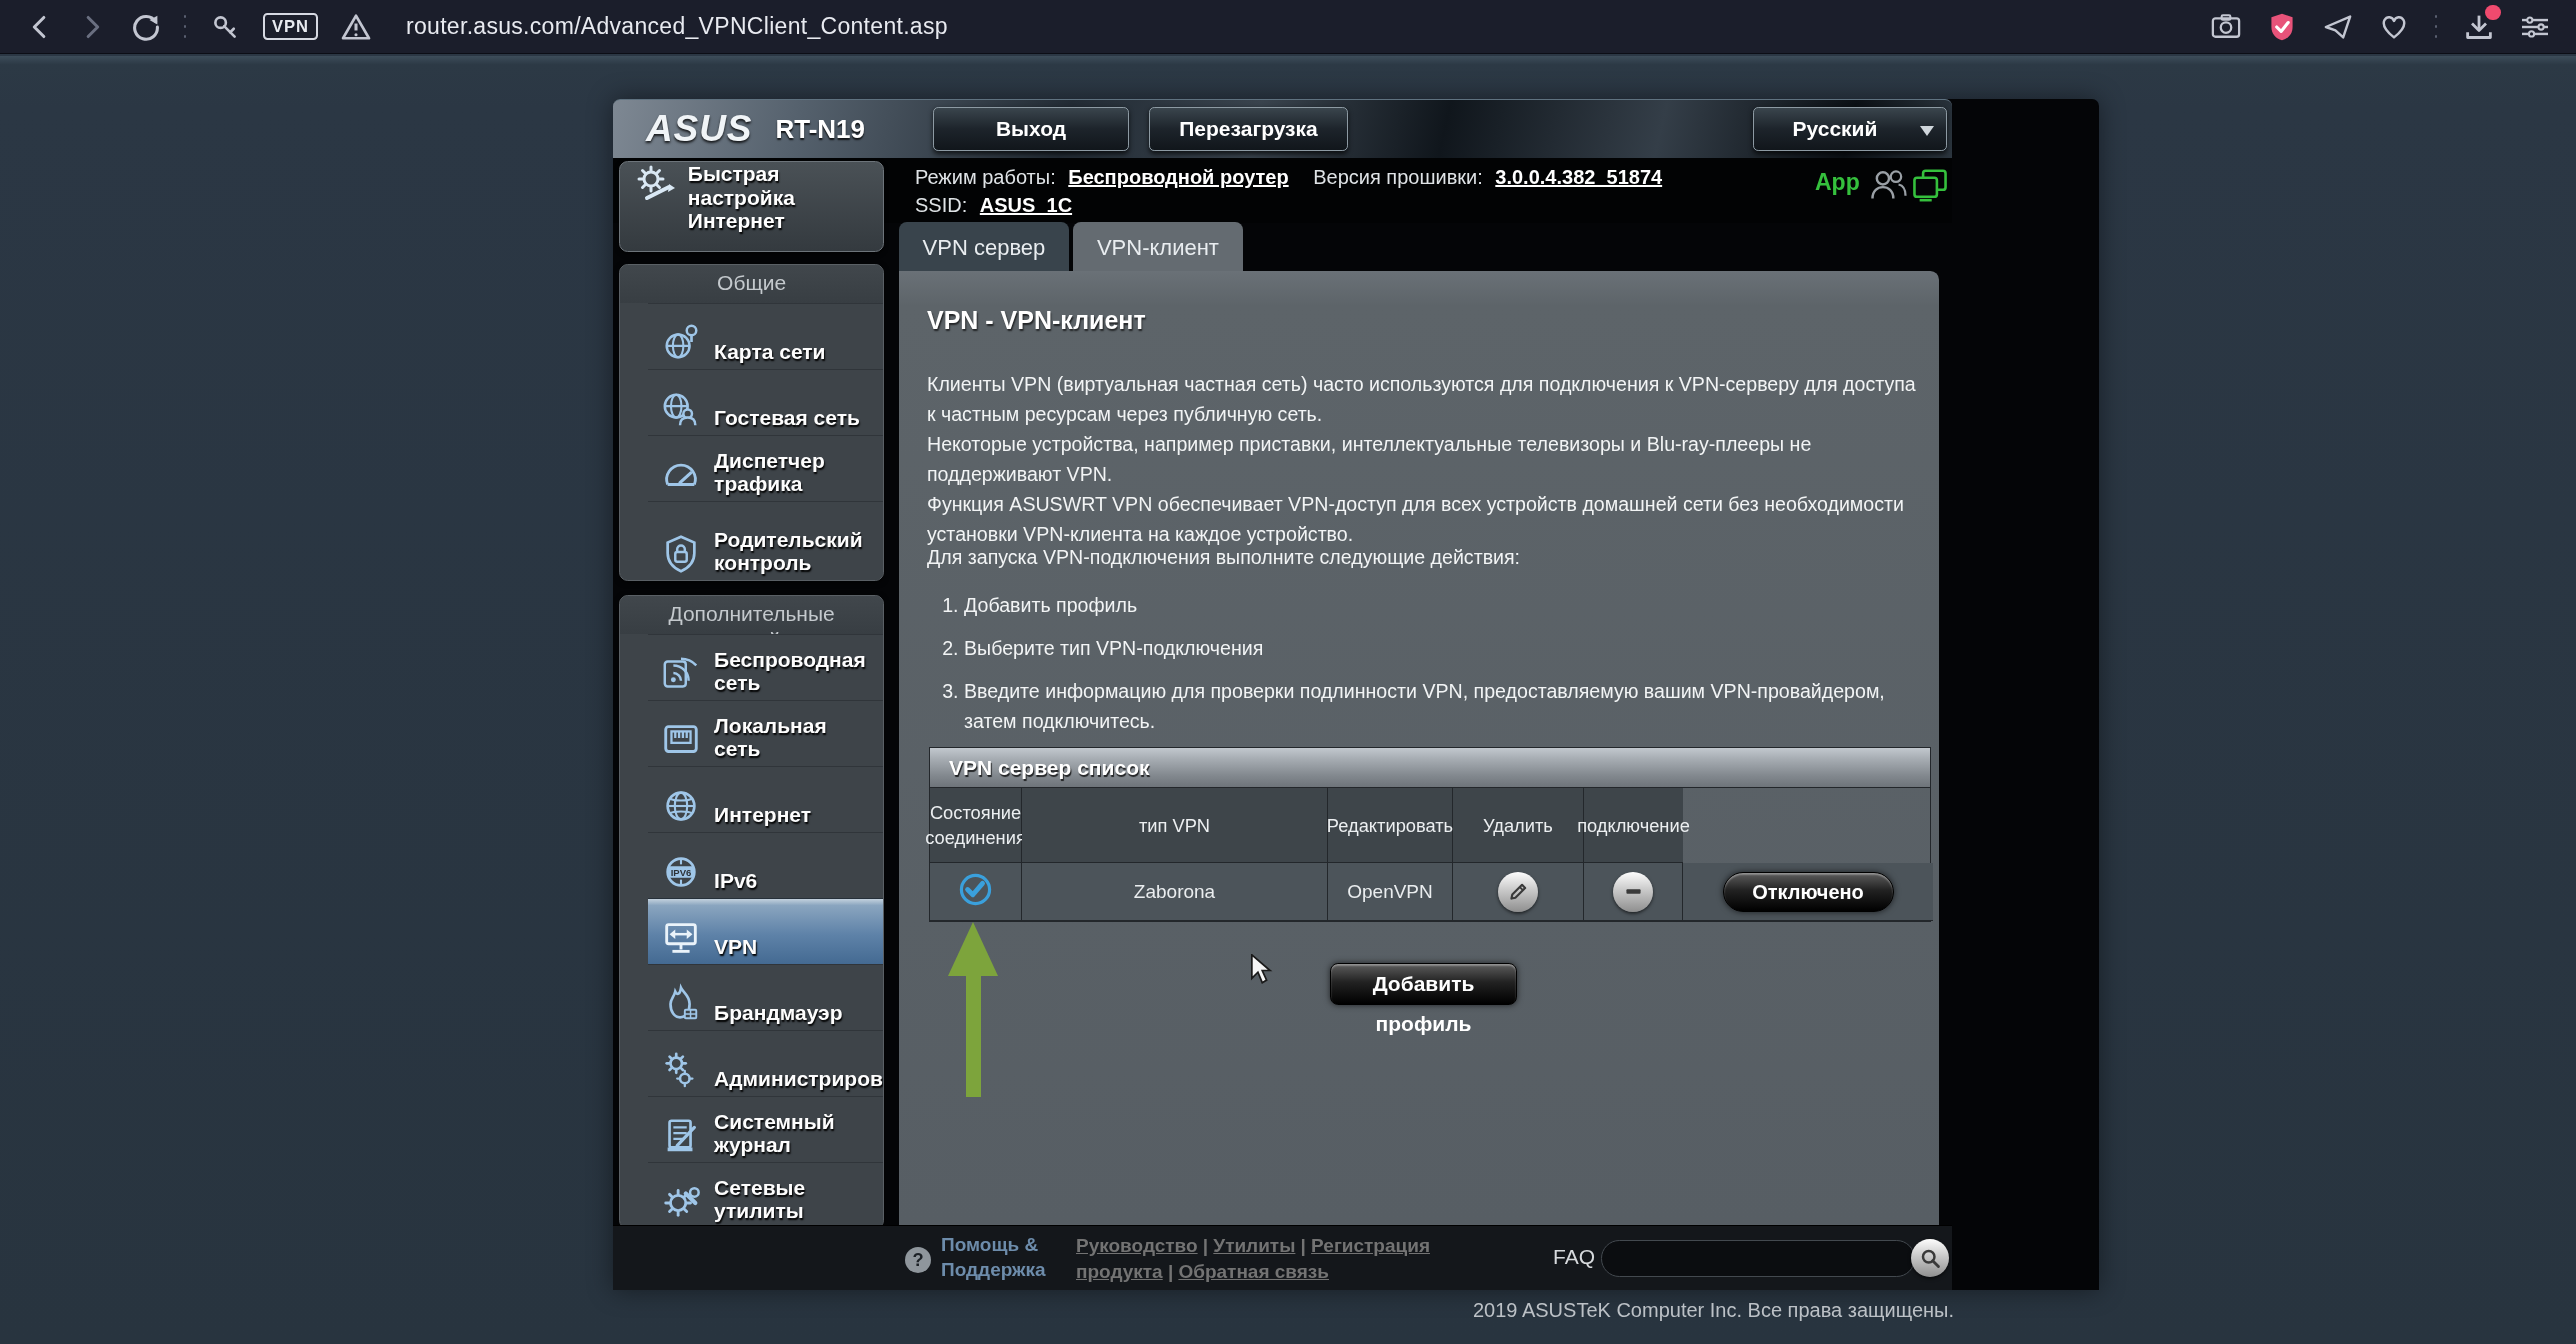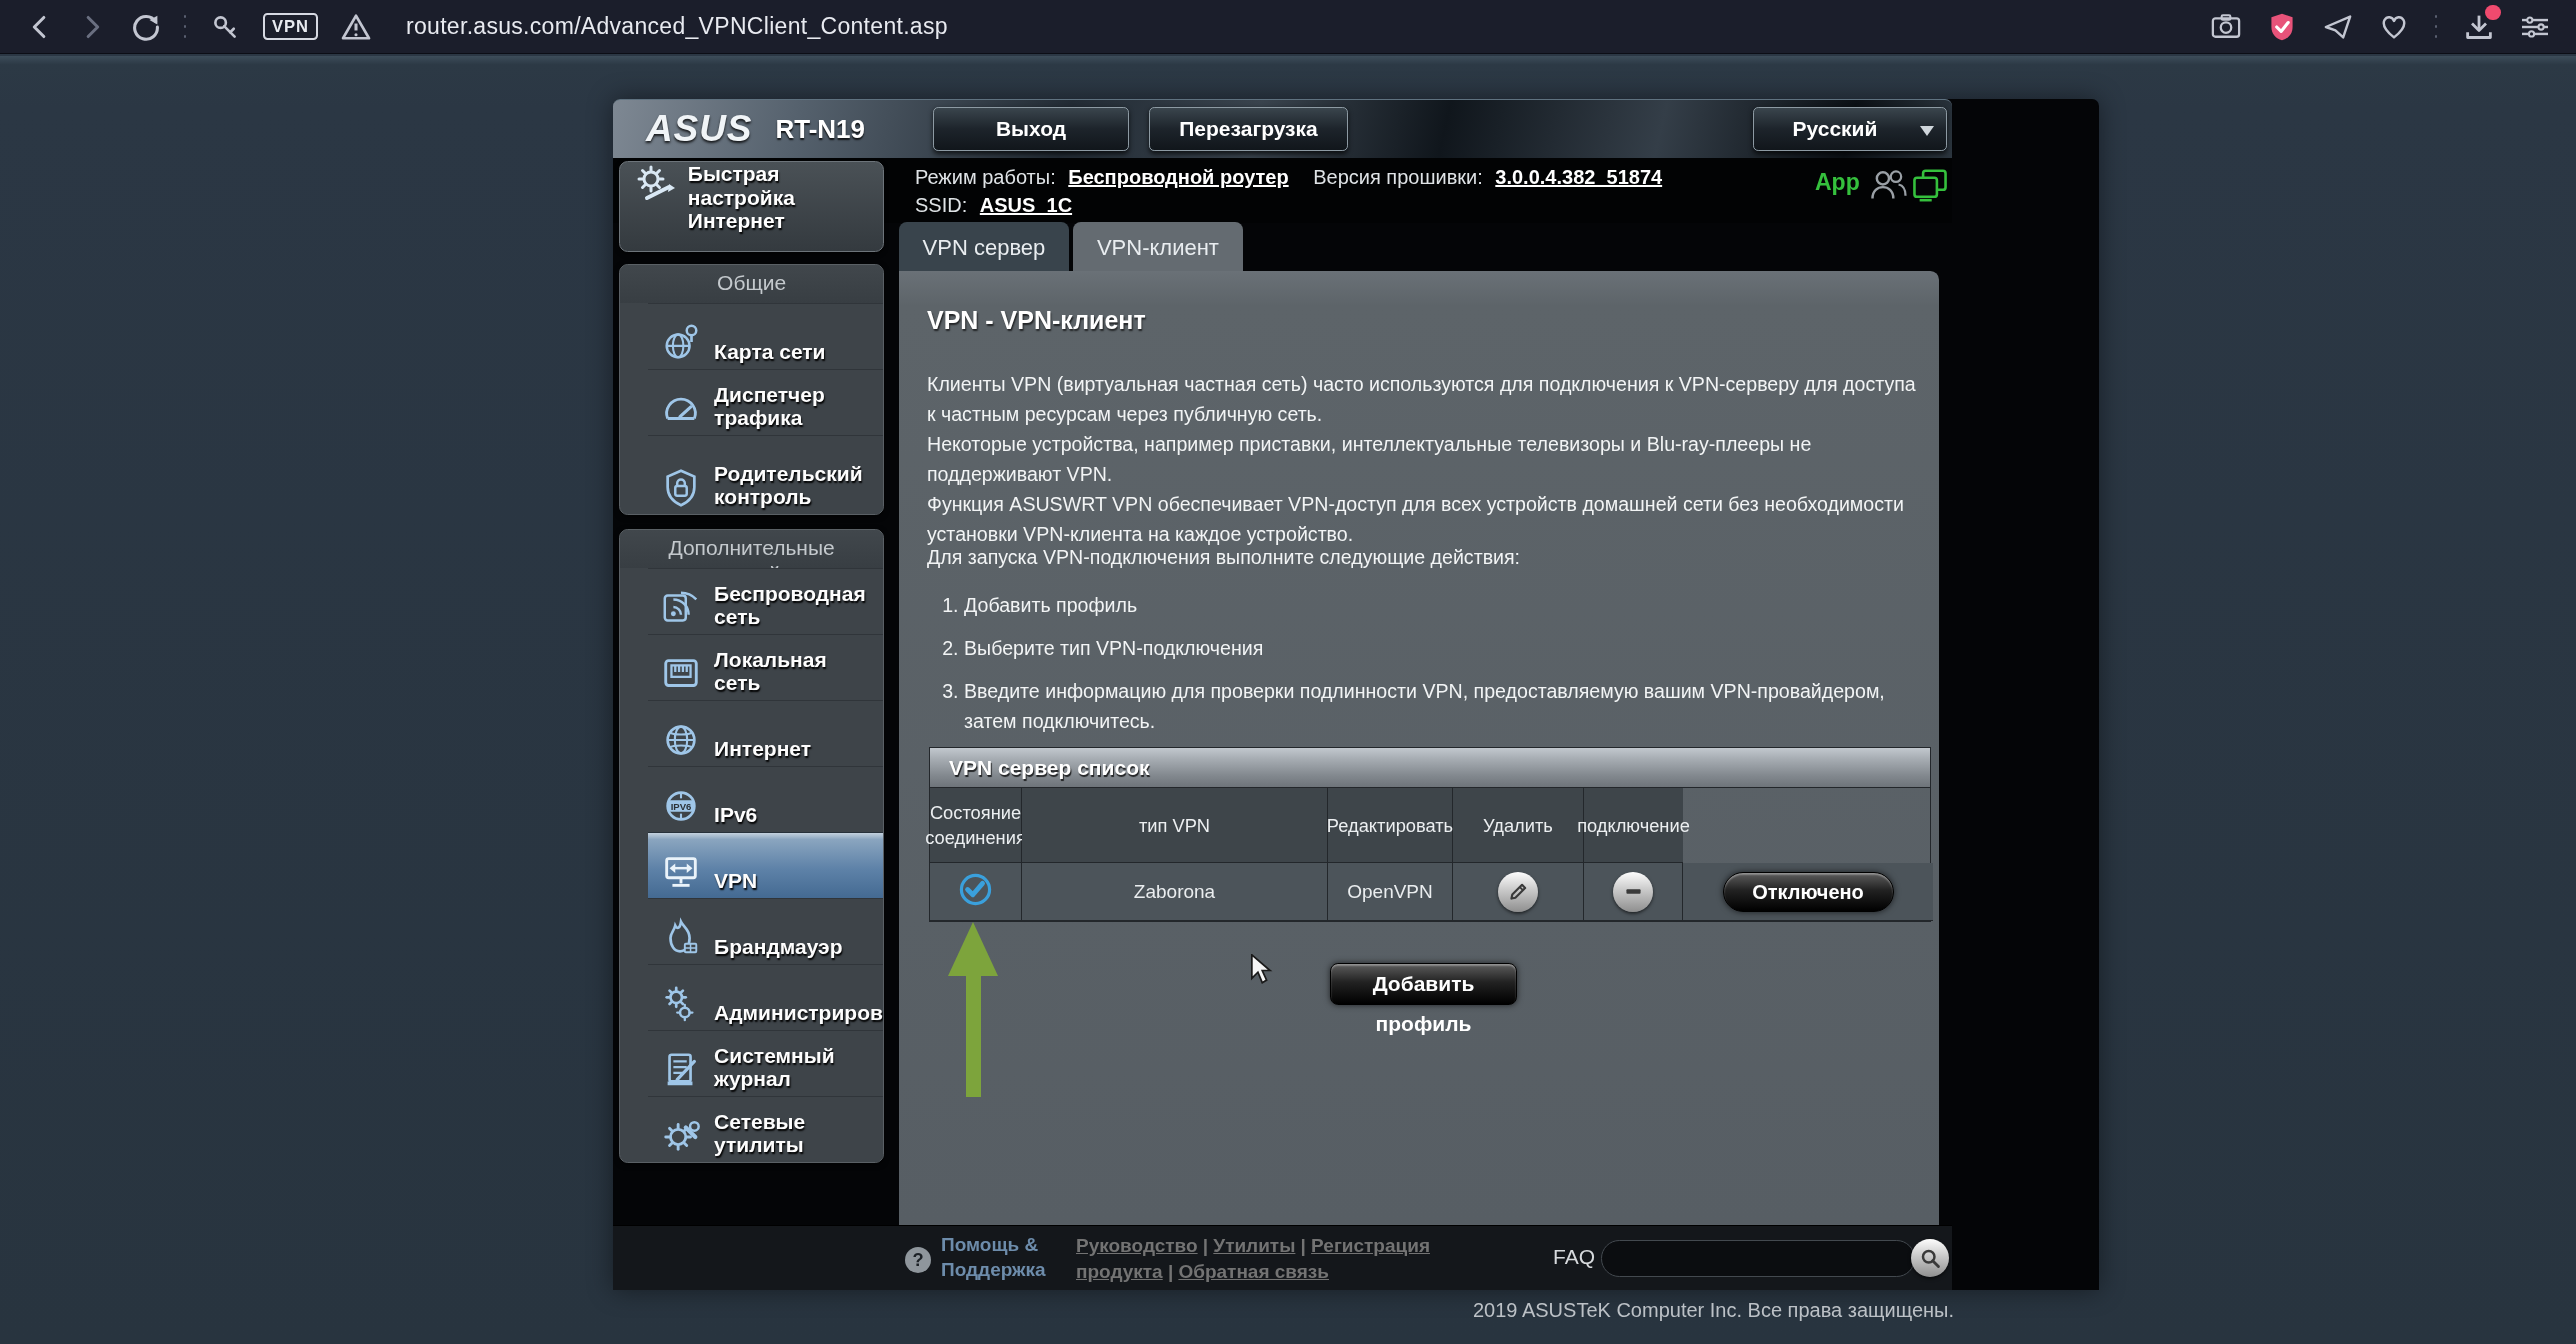--- a/index.html
+++ b/index.html
@@ -318,20 +318,32 @@
             <span class="side-icon">
               <svg width="42" height="42" viewBox="0 0 44 44">
                   <circle cx="19" cy="25" r="12" fill="none" stroke="#9fc6e8" stroke-width="2.6"></circle>
                   <ellipse cx="19" cy="25" rx="5.5" ry="12" fill="none" stroke="#9fc6e8" stroke-width="2.2"></ellipse>
                   <line x1="7" y1="25" x2="31" y2="25" stroke="#9fc6e8" stroke-width="2.2"></line>
                   <circle cx="33" cy="9" r="5" fill="none" stroke="#9fc6e8" stroke-width="2.6"></circle>
                   <path d="M33 14 L33 21" stroke="#9fc6e8" stroke-width="2.8"></path>
                 </svg>
             </span>
             <span class="label">Карта сети</span>
+          </div>
+          <div class="side-item">
+            <span class="side-icon">
+              <svg width="42" height="42" viewBox="0 0 44 44">
+                  <circle cx="17" cy="19" r="12" fill="none" stroke="#9fc6e8" stroke-width="2.6"></circle>
+                  <ellipse cx="17" cy="19" rx="5.5" ry="12" fill="none" stroke="#9fc6e8" stroke-width="2.2"></ellipse>
+                  <line x1="5" y1="19" x2="29" y2="19" stroke="#9fc6e8" stroke-width="2.2"></line>
+                  <circle cx="29" cy="27" r="4.5" fill="#3e4449" stroke="#9fc6e8" stroke-width="2.6"></circle>
+                  <path d="M21 39 C21 33 25 31 29 31 C33 31 37 33 37 39" fill="#3e4449" stroke="#9fc6e8" stroke-width="2.6"></path>
+                </svg>
+            </span>
+            <span class="label">Гостевая сеть</span>
           </div>
           <div class="side-item">
             <span class="side-icon">
               <svg width="42" height="42" viewBox="0 0 44 44">
                   <path d="M8 32 A15 15 0 1 1 36 32" fill="none" stroke="#9fc6e8" stroke-width="3"></path>
                   <line x1="8" y1="32" x2="36" y2="32" stroke="#9fc6e8" stroke-width="3"></line>
                   <line x1="21" y1="30" x2="32" y2="20" stroke="#9fc6e8" stroke-width="3.4" stroke-linecap="round"></line>
                 </svg>
             </span>
             <span class="label">Диспетчер трафика</span>

